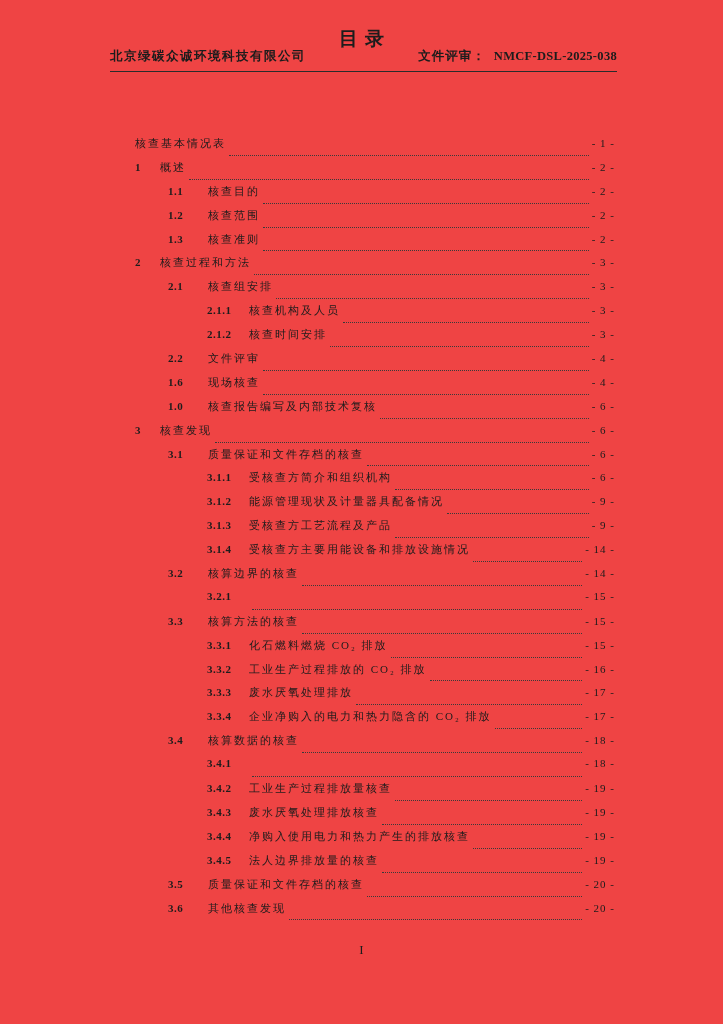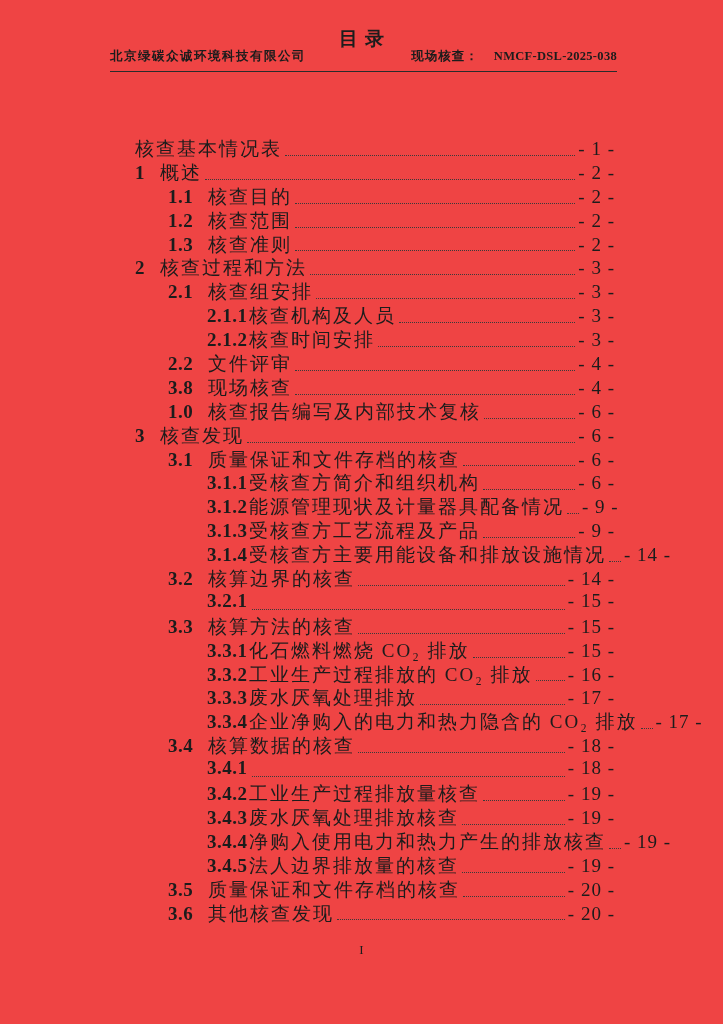--- a/index.html
+++ b/index.html
@@ -33,41 +33,40 @@
   }
   .header .hdr-right { white-space: nowrap; }
   .header .file-label {
     letter-spacing: 1px;
     font-weight: 600;
     margin-right: 8px;
   }
   .header .file-no {
     font-weight: 700;
     letter-spacing: 0.3px;
-    margin-left: 7px;
   }
   .doc-title {
     margin-top: 26px;
     text-align: center;
     font-size: 19px;
     font-weight: 700;
     letter-spacing: 7px;
     text-indent: 7px; 
   }
   .toc {
     position: absolute;
     top: 136px;
     left: 135px;
     right: 108px;
   }
   .toc-row {
     display: flex;
     align-items: baseline;
     height: 23.9px;
-    font-size: 19px;
+    font-size: 11px;
     white-space: nowrap;
   }
   .toc-row.lvl1 { padding-left: 33px; justify-content: flex-end; }
   .toc-row.lvl2 { padding-left: 72px; }
   .toc-num {
     flex: 0 0 auto;
     font-weight: 600;
     letter-spacing: 0.5px;
   }
   .lvl0 .toc-num { width: 25px; }
@@ -99,21 +98,21 @@
   }
 </style>
 </head>
 <body>
 
 <div class="page">
 
   <div class="header">
     <span class="company">北京绿碳众诚环境科技有限公司</span>
     <span class="hdr-right">
-      <span class="file-label">现场核查：</span><span class="file-no">NMCF-DSL-2025-038</span>
+      <span class="file-label">文件评审：</span><span class="file-no">NMCF-DSL-2025-038</span>
     </span>
   </div>
 
   <h1 class="doc-title">目录</h1>
 
   <div class="toc" id="toc">
       <div class="toc-row lvl0">
         <span class="toc-title">核查基本情况表</span>
         <span class="toc-dots"></span>
         <span class="toc-page">- 1 -</span>
@@ -166,21 +165,21 @@
         <span class="toc-dots"></span>
         <span class="toc-page">- 3 -</span>
       </div>
       <div class="toc-row lvl1">
         <span class="toc-num">2.2</span>
         <span class="toc-title">文件评审</span>
         <span class="toc-dots"></span>
         <span class="toc-page">- 4 -</span>
       </div>
       <div class="toc-row lvl1">
-        <span class="toc-num">3.8</span>
+        <span class="toc-num">1.6</span>
         <span class="toc-title">现场核查</span>
         <span class="toc-dots"></span>
         <span class="toc-page">- 4 -</span>
       </div>
       <div class="toc-row lvl1">
         <span class="toc-num">1.0</span>
         <span class="toc-title">核查报告编写及内部技术复核</span>
         <span class="toc-dots"></span>
         <span class="toc-page">- 6 -</span>
       </div>

